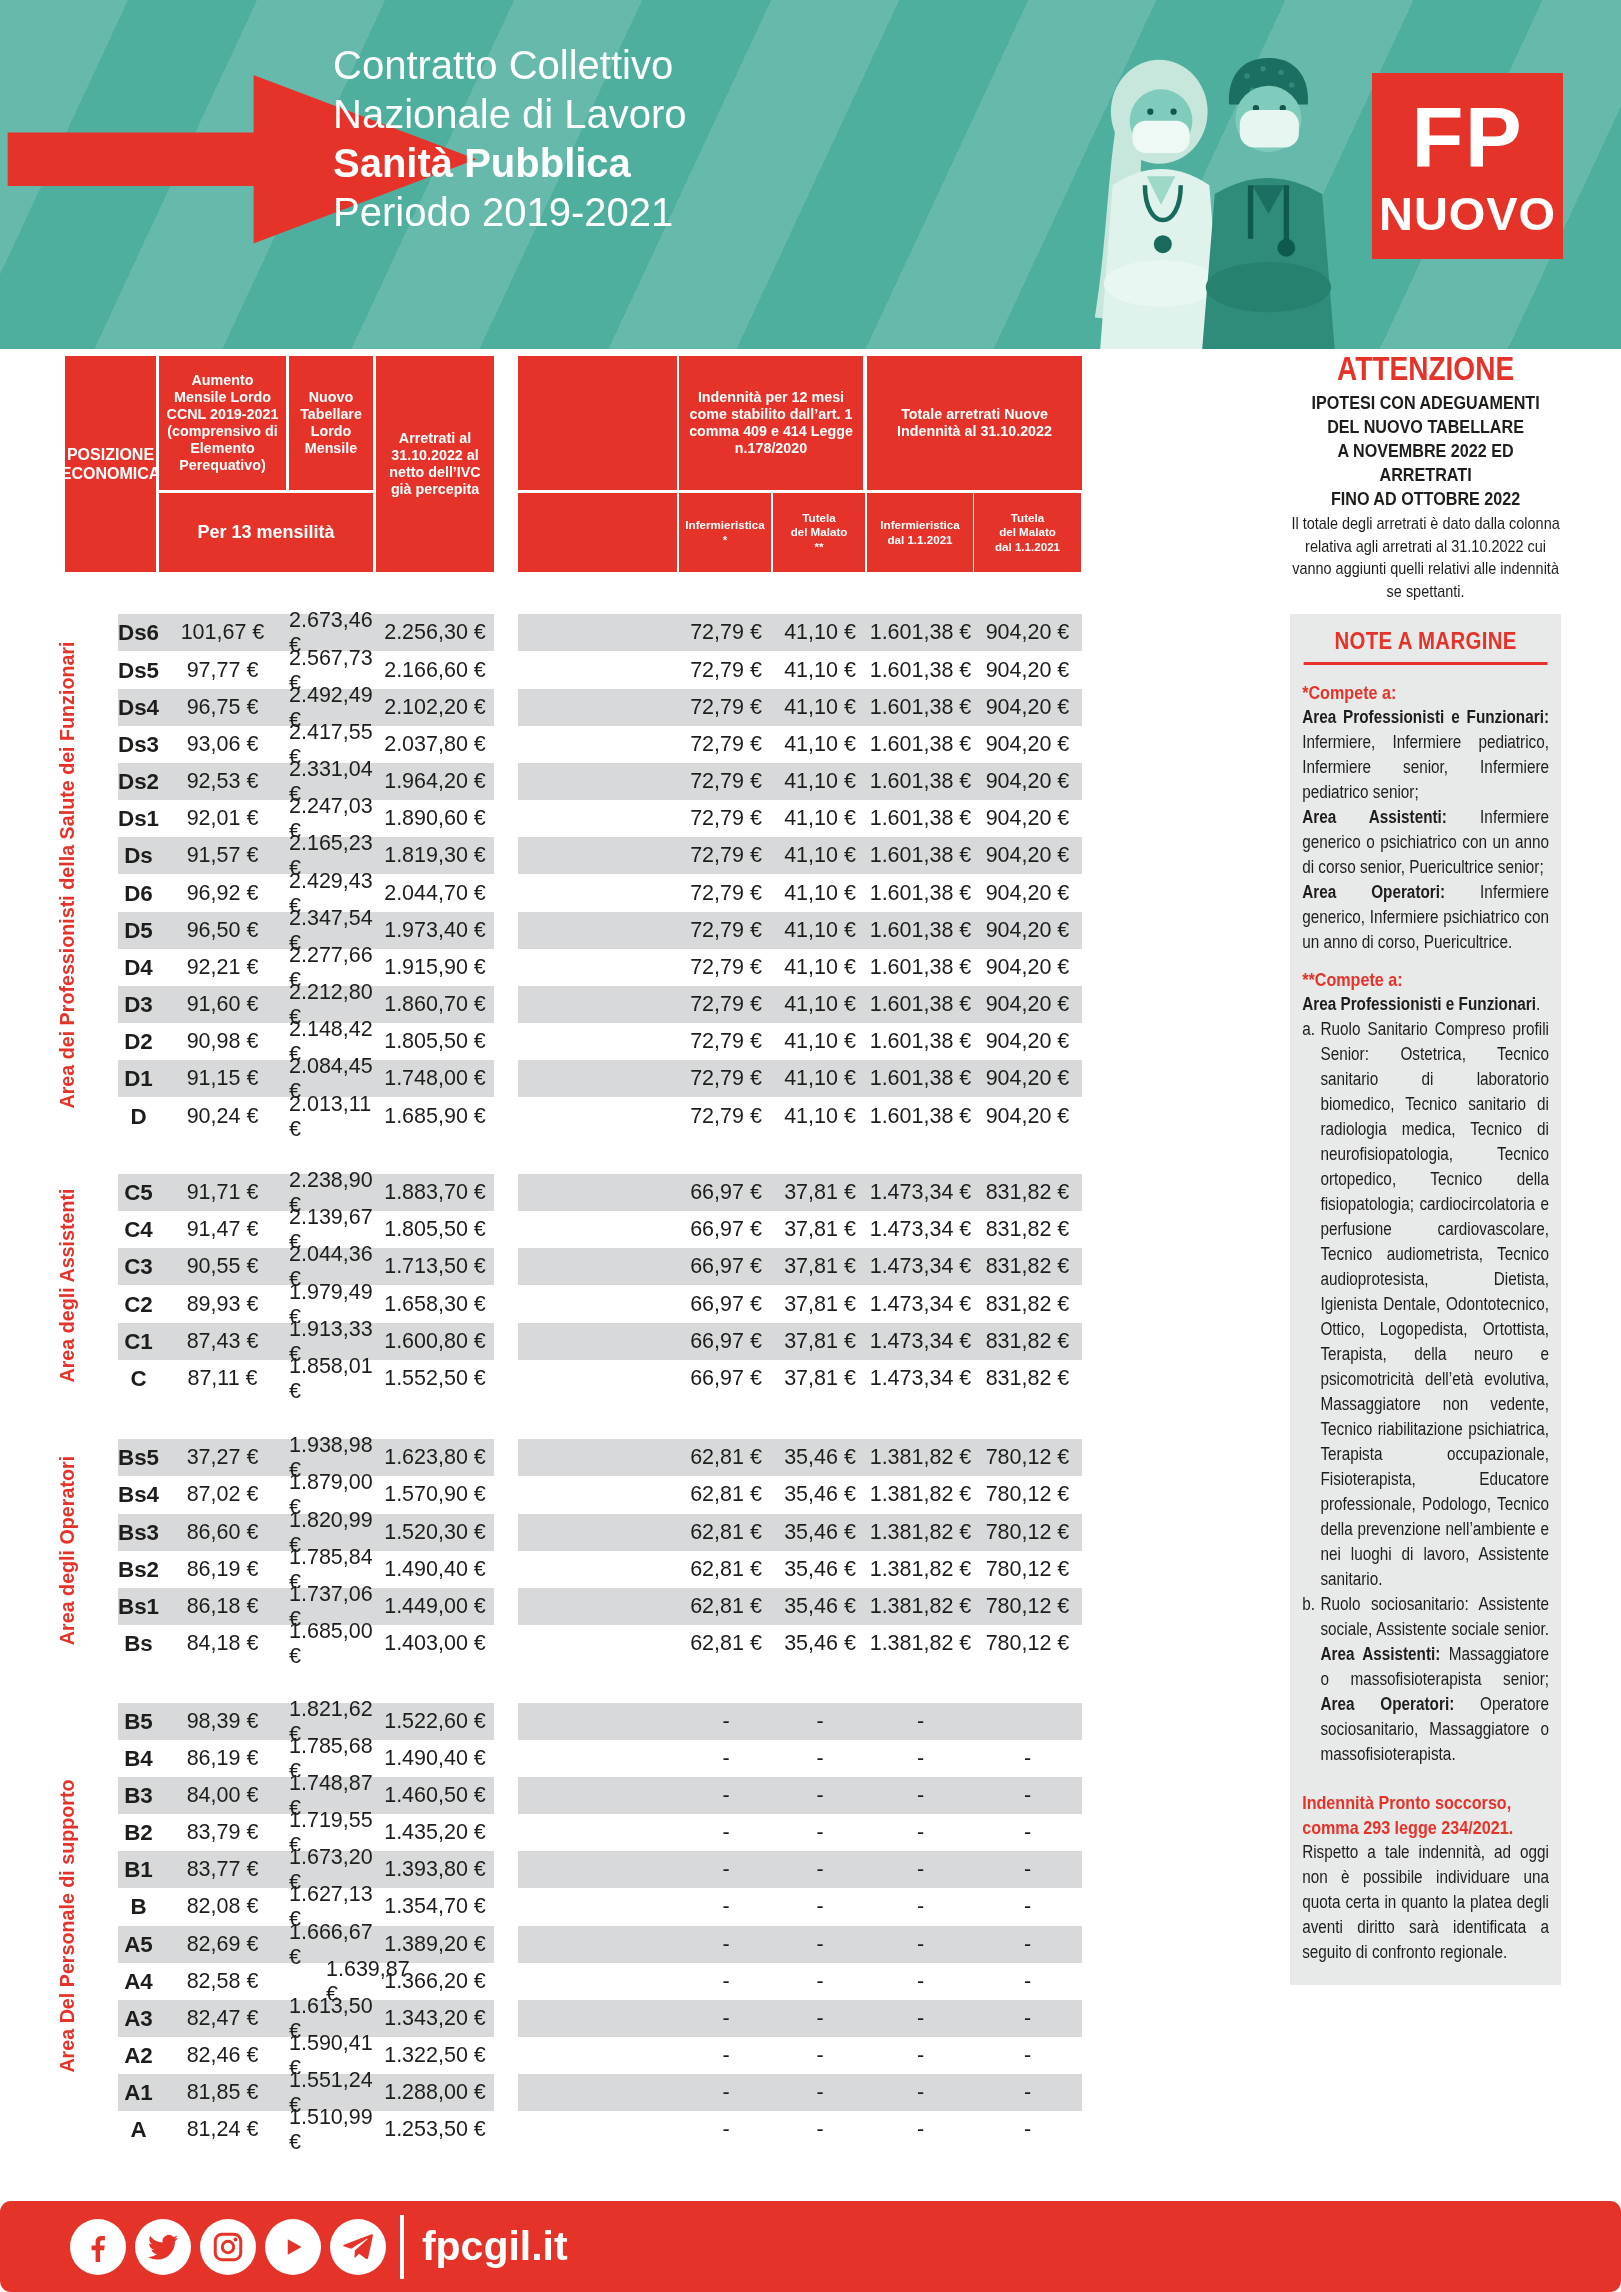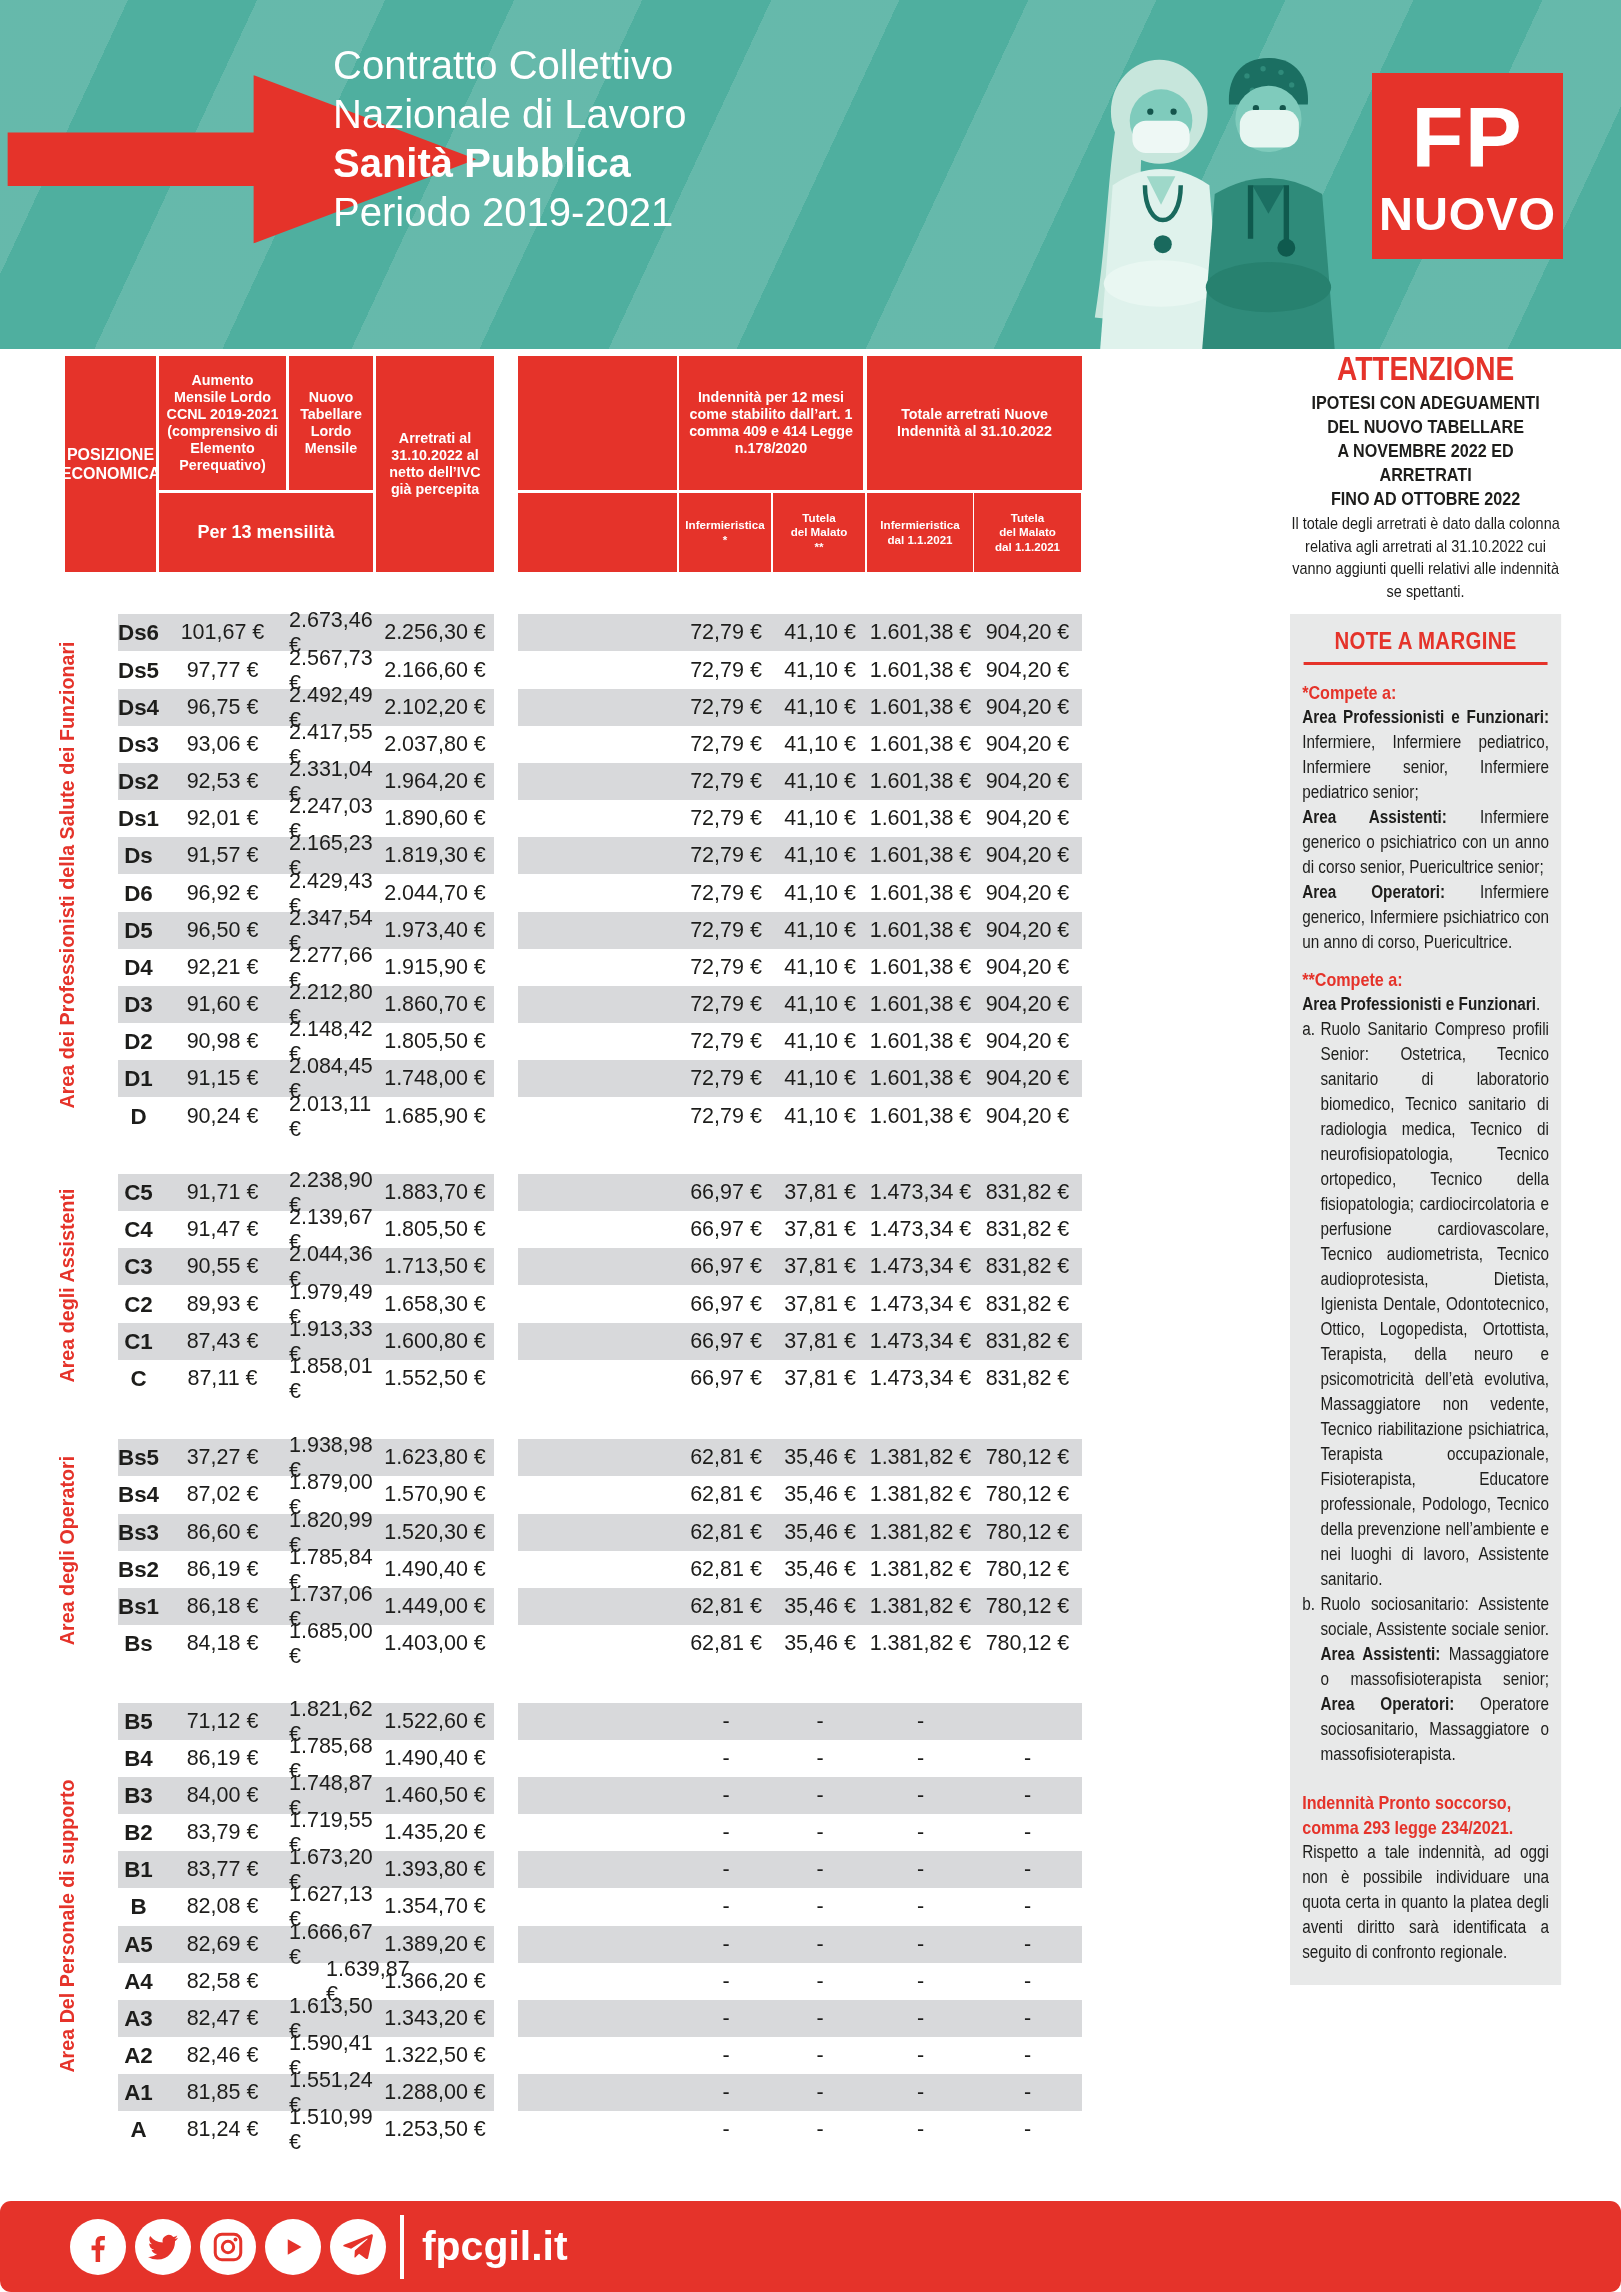--- a/index.html
+++ b/index.html
@@ -420,21 +420,21 @@
       <div class="tcell" style="left: 679px; width: 94px;">62,81 €</div>
       <div class="tcell" style="left: 773px; width: 94px;">35,46 €</div>
       <div class="tcell" style="left: 867px; width: 107px;">1.381,82 €</div>
       <div class="tcell" style="left: 974px; width: 107px;">780,12 €</div>
     </div>
     <div class="vlabel" style="left: 50px; top: 1662px; width: 223px;">Area degli Operatori</div>
     <div class="trow" style="top: 1703px; height: 37px;">
       <div class="band" style="left: 118px; width: 376px;"></div>
       <div class="band" style="left: 518px; width: 564px;"></div>
       <div class="tcell lbl" style="left: 118px; width: 41px;">B5</div>
-      <div class="tcell" style="left: 159px; width: 127px;">71,12 €</div>
+      <div class="tcell" style="left: 159px; width: 127px;">98,39 €</div>
       <div class="tcell" style="left: 289px; width: 84px;">1.821,62 €</div>
       <div class="tcell" style="left: 376px; width: 118px;">1.522,60 €</div>
       <div class="tcell" style="left: 679px; width: 94px;">-</div>
       <div class="tcell" style="left: 773px; width: 94px;">-</div>
       <div class="tcell" style="left: 867px; width: 107px;">-</div>
       <div class="tcell" style="left: 974px; width: 107px;"></div>
     </div>
     <div class="trow" style="top: 1740px; height: 37px;">
       <div class="tcell lbl" style="left: 118px; width: 41px;">B4</div>
       <div class="tcell" style="left: 159px; width: 127px;">86,19 €</div>

